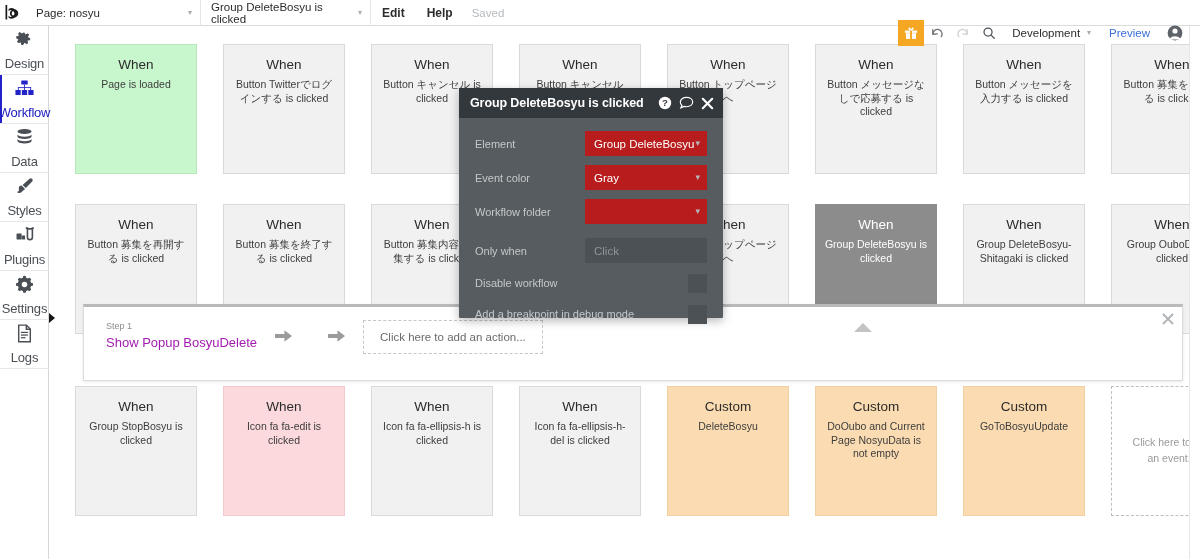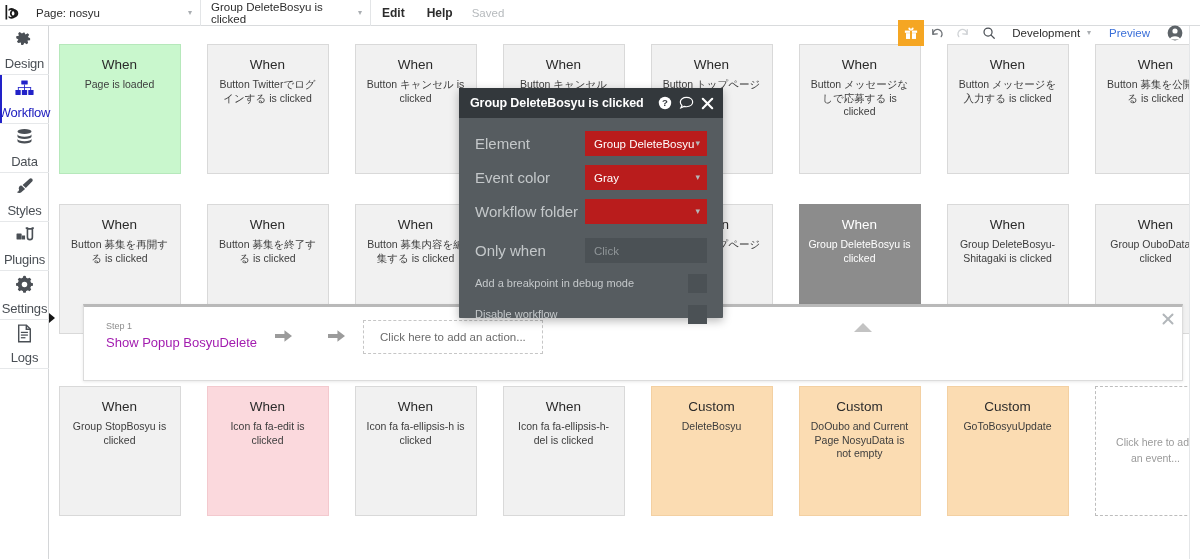--- a/index.html
+++ b/index.html
@@ -111,21 +111,21 @@
   }
 
   
   #canvas {
     position: absolute; top: 26px; left: 49px;
     width: 1151px; height: 533px;
     background: #ffffff; overflow: hidden;
   }
   #canvas-inner { position: relative; width: 100%; height: 100%; }
 
-  .ev-row { position: absolute; left: 0; width: 1151px; display: flex; justify-content: center; }
+  .ev-row { position: absolute; left: 0; width: 1151px; display: flex; }
   #row1 { top: 18px; }
   #row2 { top: 178px; }
   #row3 { top: 360px; }
 
   .ev-card {
     width: 122px; height: 130px;
     margin-left: 26px;
     background: #f1f1f1;
     border: 1px solid #d9d9d9;
     padding: 12px 8px 0 8px;
@@ -226,21 +226,21 @@
     margin-left: auto; display: flex; align-items: center; gap: 7px;
     color: #ffffff;
   }
   .mh-icon { cursor: pointer; display: flex; align-items: center; }
   #modal-body { padding: 13px 16px 0 16px; }
   .m-row {
     display: flex; align-items: center;
     margin-bottom: 9px; height: 25px;
   }
   .m-label {
-    font-size: 15px; color: #c4c8ca; width: 110px; flex: 0 0 auto;
+    font-size: 11px; color: #c4c8ca; width: 110px; flex: 0 0 auto;
   }
   .m-select {
     flex: 1; height: 25px; background: #b91c1c;
     display: flex; align-items: center;
     padding: 0 7px 0 9px;
     font-size: 11.5px; color: #ffffff;
     cursor: pointer;
   }
   .m-select .caret {
     margin-left: auto; color: #b4b8ba; font-size: 9px; line-height: 1;
@@ -630,23 +630,23 @@
     </div>
 
     <div class="m-row onlywhen">
       <div class="m-label">Only when</div>
       <div class="m-input">
         <span>Click</span>
       </div>
     </div>
 
     <div class="m-check-row">
+      <div class="m-check-label">Disable workflow</div>
+      <div class="m-checkbox"></div>
+    </div>
+
+    <div class="m-check-row">
       <div class="m-check-label">Add a breakpoint in debug mode</div>
       <div class="m-checkbox"></div>
     </div>
 
-    <div class="m-check-row">
-      <div class="m-check-label">Disable workflow</div>
-      <div class="m-checkbox"></div>
-    </div>
-
   </div>
 </div>
 
 </body></html>

